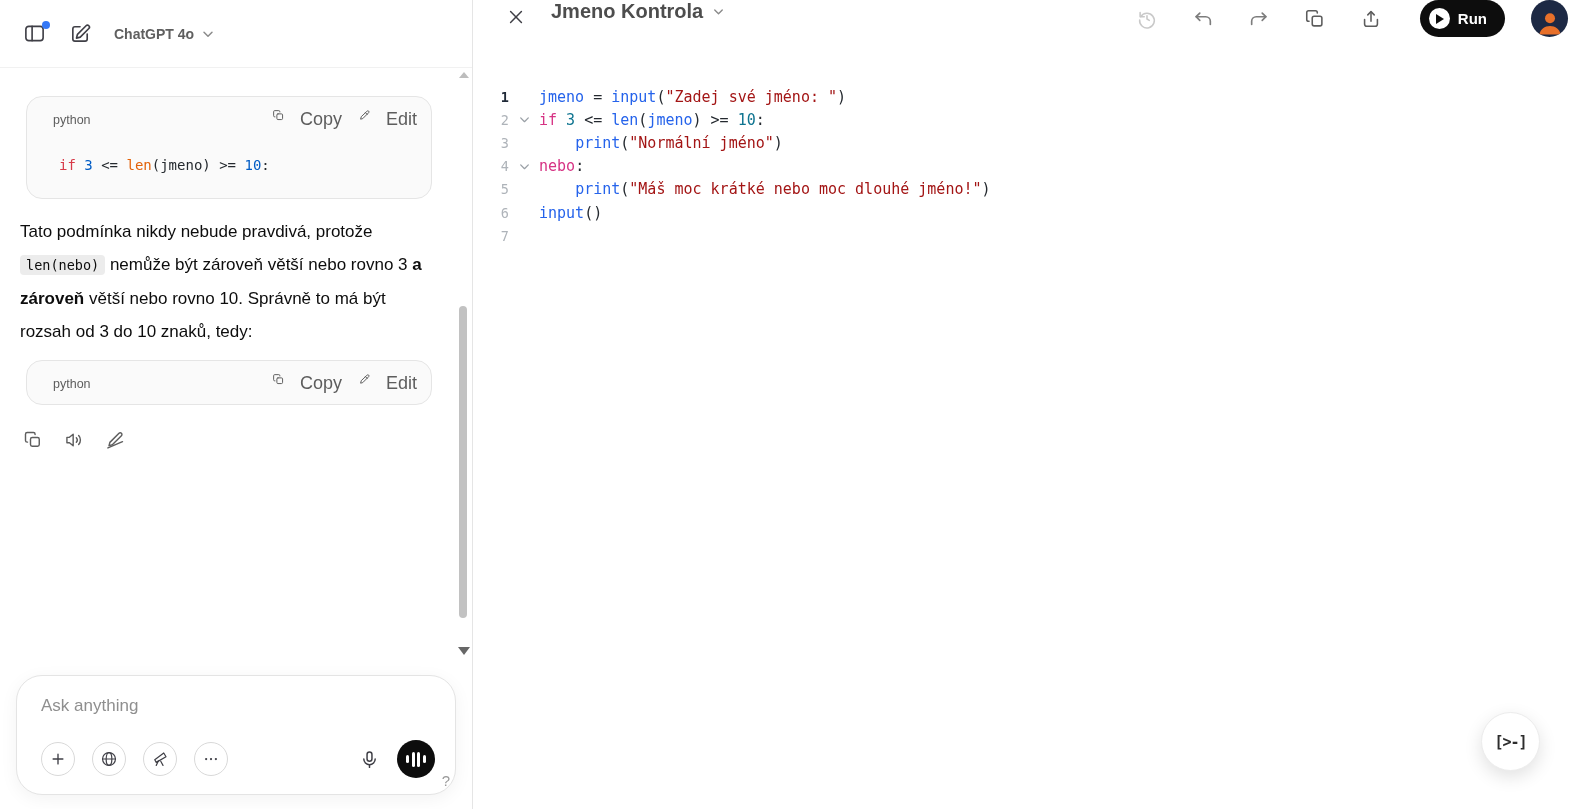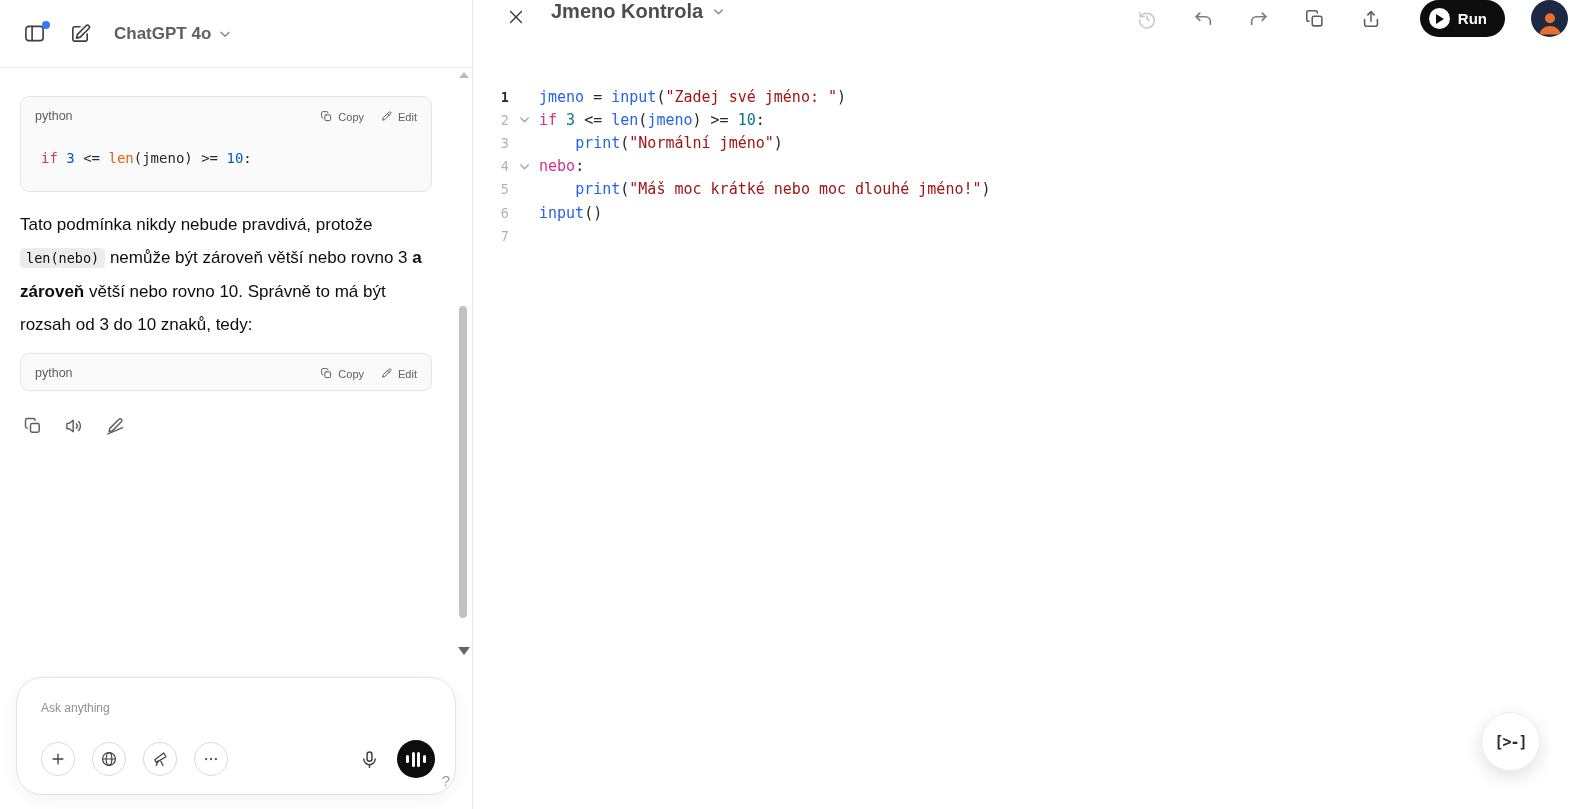--- a/index.html
+++ b/index.html
@@ -13,37 +13,37 @@
   .chat-hd { height:68px; min-height:68px; display:flex; align-items:center;
     padding:0 14px; gap:6px; border-bottom:1px solid #f1f1f1; }
   .icon-btn { background:none; border:none; cursor:pointer; color:#3f3f46;
     width:40px; height:40px; display:flex; align-items:center; justify-content:center;
     border-radius:8px; position:relative; }
   .icon-btn svg { width:23px; height:23px; }
   .notif-dot { position:absolute; top:7px; right:4px; width:8px; height:8px;
     border-radius:50%; background:#3478f6; }
   .model-btn { background:none; border:none; cursor:pointer; display:flex;
     align-items:center; gap:6px; margin-left:8px; color:#5f5f5f;
-    font-size:17px; font-weight:600; font-family:inherit; }
+    font-size:14px; font-weight:600; font-family:inherit; }
   .model-btn svg { width:16px; height:16px; color:#8a8a8a; }
 
   .chat-body { flex:1; overflow:hidden; padding:16px 40px 0 20px; }
   .msg-text { font-size:17px; line-height:33px; color:#0d0d0d; }
   .rt-bold { font-weight:700; }
   .rt-code { font-family:"DejaVu Sans Mono", monospace; font-size:13.5px;
     background:#ececec; border-radius:4px; padding:2px 6px; }
 
-  .code-block { border:1px solid #e5e5e5; background:#fafafa; border-radius:9px;
-    margin:12px 0 16px 0; overflow:hidden; }
+  .code-block { border:1px solid #e5e5e5; background:#fafafa; border-radius:16px;
+    margin:12px 0 16px 6px; overflow:hidden;padding-left:12px; }
   .cb-header { display:flex; align-items:center; justify-content:space-between;
     padding:12px 14px 10px 14px; }
   .cb-lang { font-size:12.5px; color:#5d5d5d; }
   .cb-actions { display:flex; gap:16px; }
   .cb-btn { background:none; border:none; cursor:pointer; display:flex;
-    align-items:flex-end; gap:5px; font-size:11px; color:#5d5d5d; font-family:inherit; }
+    align-items:flex-start; gap:15px; font-size:18px; color:#5d5d5d; font-family:inherit; }
   .cb-btn svg { width:13px; height:13px; }
   .cb-code { font-family:"DejaVu Sans Mono", monospace; font-size:14px;
     padding:16px 16px 24px 20px; white-space:pre; line-height:18px; }
   .cb-code .tk-kw { color:#d73a49; }
   .cb-code .tk-num { color:#005cc5; }
   .cb-code .tk-fn { color:#e36209; }
   .cb-code .tk-pl { color:#24292e; }
 
   .msg-actions { display:flex; gap:15px; margin-top:22px; }
   .msg-actions .icon-btn { width:26px; height:26px; color:#5d5d5d; }
@@ -57,21 +57,21 @@
   .scroll-thumb { position:absolute; top:236px; left:2px; width:8px; height:312px;
     background:#c2c2c2; border-radius:4px; }
   .scroll-down { position:absolute; bottom:2px; left:1px; width:0; height:0;
     border-left:6px solid transparent; border-right:6px solid transparent;
     border-top:8px solid #676767; }
 
   
   .composer-wrap { position:relative; padding:0 16px 14px 16px; }
   .composer { border:1px solid #e4e4e4; border-radius:26px; background:#fff;
     box-shadow:0 4px 18px rgba(0,0,0,.05); padding:20px 20px 16px 24px; }
-  .composer-input { width:100%; border:none; outline:none; font-size:12px;
+  .composer-input { width:100%; border:none; outline:none; font-size:17px;
     font-family:inherit; color:#0d0d0d; background:transparent; }
   .composer-input::placeholder { color:#8f8f8f; }
   .composer-row { display:flex; align-items:center; margin-top:24px; }
   .circle-btn { width:34px; height:34px; border-radius:50%; border:1px solid #d9d9d9;
     background:#fff; display:flex; align-items:center; justify-content:center;
     color:#3f3f46; cursor:pointer; margin-right:17px; }
   .circle-btn svg { width:18px; height:18px; }
   .composer-right { margin-left:auto; display:flex; align-items:center; gap:13px; }
   .mic-btn { background:none; border:none; cursor:pointer; color:#3f3f46;
     width:30px; height:30px; display:flex; align-items:center; justify-content:center; }

